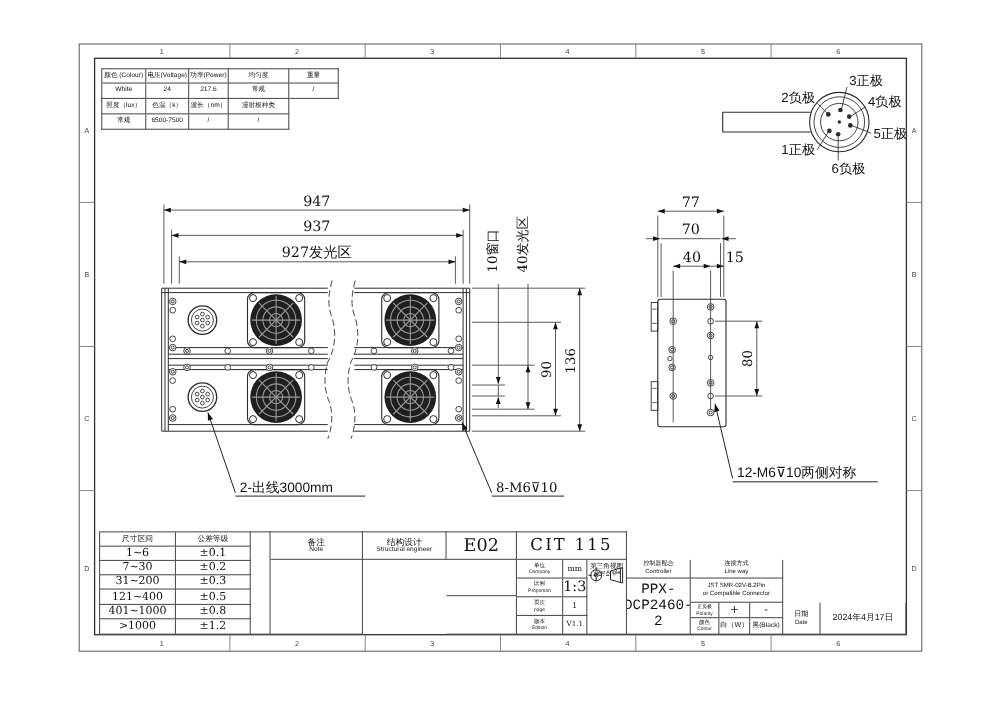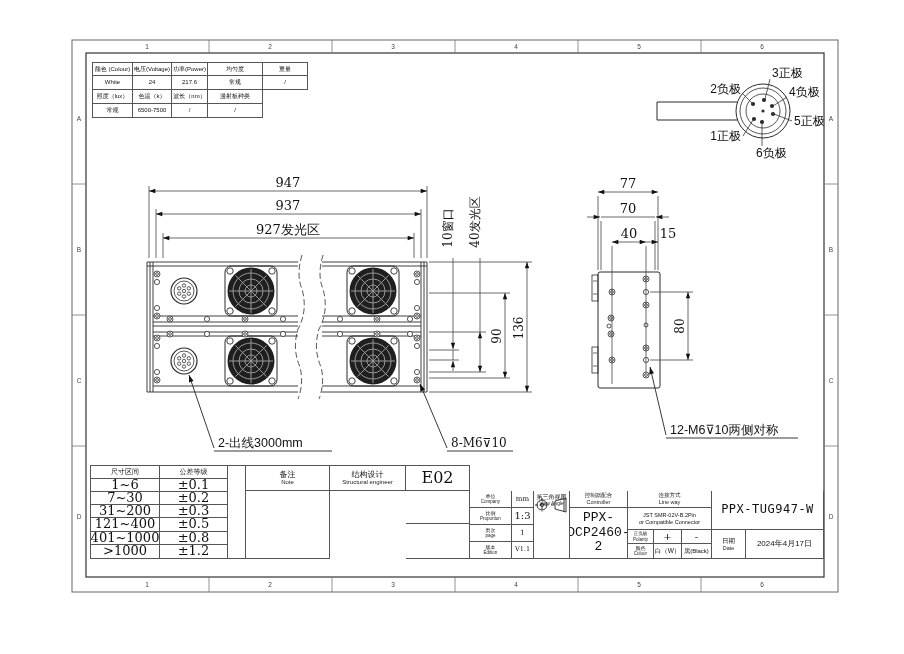--- a/index.html
+++ b/index.html
@@ -12,25 +12,25 @@
   .pin{font-family:"Liberation Sans",sans-serif;font-size:12px;}
   .lead{font-family:"Liberation Sans",sans-serif;font-size:12.5px;}
   .zone{font-family:"Liberation Sans",sans-serif;font-size:6.5px;fill:#444;}
   
   .abs{position:absolute;}
   .cell{position:absolute;box-sizing:border-box;border-right:1px solid #555;border-bottom:1px solid #555;
         display:flex;flex-direction:column;align-items:center;justify-content:center;
         line-height:1.15;overflow:hidden;text-align:center;}
   .bt{border-top:1px solid #555;} .bl{border-left:1px solid #555;}
   .spec{left:92px;top:62px;width:216px;height:56px;font-size:6px;}
-  .tblock{left:86px;top:465px;width:668px;height:94px;}
+  .tblock{left:86px;top:483px;width:668px;height:94px;}
   .zh8{font-size:8px;} .en6{font-size:6px;color:#222;} .en55{font-size:5.5px;color:#222;}
   .zh55{font-size:5.5px;} .zh5{font-size:5px;} .en45{font-size:4.5px;color:#222;}
   .serif{font-family:"DejaVu Serif",serif;}
-  .tolv{font-family:"DejaVu Serif",serif;font-size:13px;}
+  .tolv{font-family:"DejaVu Serif",serif;font-size:10px;}
   .cit{font-family:"DejaVu Serif",serif;font-size:15px;letter-spacing:2px;}
   .dgpx{font-family:"DejaVu Serif",serif;font-style:italic;font-size:19px;letter-spacing:3px;}
   .model{font-family:"DejaVu Sans Mono",monospace;font-size:12px;letter-spacing:0.5px;}
   .ctrlv{font-family:Liberation Mono, monospace;font-size:13px;}
   .tiny{font-size:5.5px;line-height:1.25;}
   .plusminus{font-size:10px;font-family:"DejaVu Serif",serif;}
 </style>
 </head>
 <body>
 
@@ -383,30 +383,31 @@
   <div class="cell" style="left:160px;top:26px;width:84px;height:68px"></div>
 
   <div class="cell bt" style="left:244px;top:0;width:76px;height:26px">
     <span class="zh8">结构设计</span>
     <span class="en6">Structural engineer</span>
   </div>
   <div class="cell bt serif" style="left:320px;top:0;width:64px;height:26px;font-size:16px">E02</div>
   <div class="cell" style="left:320px;top:26px;width:64px;height:33px"></div>
   <div class="cell" style="left:320px;top:59px;width:64px;height:35px"></div>
 
+  <div class="cell bt cit" style="left:384px;top:0;width:100px;height:26px">CIT 115</div>
   <div class="cell" style="left:384px;top:26px;width:42px;height:17px">
     <span class="zh5">单位</span>
     <span class="en45">Company</span>
   </div>
   <div class="cell serif" style="left:426px;top:26px;width:22px;height:17px;font-size:7px">mm</div>
   <div class="cell" style="left:384px;top:43px;width:42px;height:17px">
     <span class="zh5">比例</span>
     <span class="en45">Proportion</span>
   </div>
-  <div class="cell serif" style="left:426px;top:43px;width:22px;height:17px;font-size:10px">1:3</div>
+  <div class="cell serif" style="left:426px;top:43px;width:22px;height:17px;font-size:13px">1:3</div>
   <div class="cell" style="left:384px;top:60px;width:42px;height:17px">
     <span class="zh5">页次</span>
     <span class="en45">page</span>
   </div>
   <div class="cell serif" style="left:426px;top:60px;width:22px;height:17px;font-size:7px">1</div>
   <div class="cell" style="left:384px;top:77px;width:42px;height:17px">
     <span class="zh5">版本</span>
     <span class="en45">Edition</span>
   </div>
   <div class="cell serif" style="left:426px;top:77px;width:22px;height:17px;font-size:6.5px">V1.1</div>
@@ -447,21 +448,20 @@
   </div>
   <div class="cell plusminus" style="left:568px;top:65px;width:28px;height:14px">+</div>
   <div class="cell plusminus" style="left:596px;top:65px;width:30px;height:14px">-</div>
   <div class="cell" style="left:542px;top:79px;width:26px;height:15px">
     <span style="font-size:5px">颜色</span>
     <span style="font-size:4.5px;color:#222">Colour</span>
   </div>
   <div class="cell" style="left:568px;top:79px;width:28px;height:15px;font-size:6.5px">白（W）</div>
   <div class="cell" style="left:596px;top:79px;width:30px;height:15px;font-size:6px">黑(Black)</div>
 
-  <div class="cell model" style="left:626px;top:26px;width:112px;height:39px">PPX-TUG947-W</div>
   <div class="cell" style="left:626px;top:65px;width:34px;height:29px">
     <span style="font-size:6.5px">日期</span>
     <span style="font-size:5.5px;color:#222">Date</span>
   </div>
   <div class="cell" style="left:660px;top:65px;width:78px;height:29px;font-size:8px">2024年4月17日</div>
 </div>
 
 </div>
 
 </body></html>

